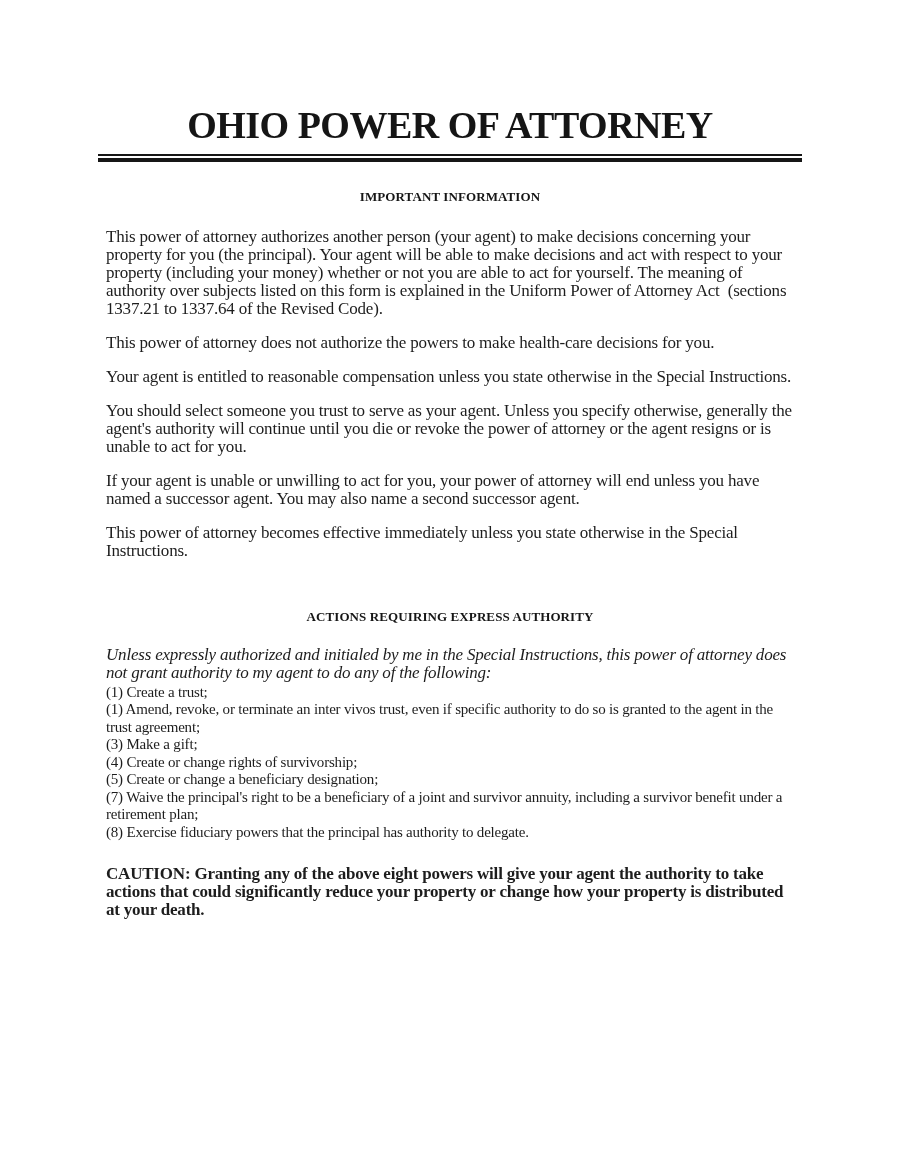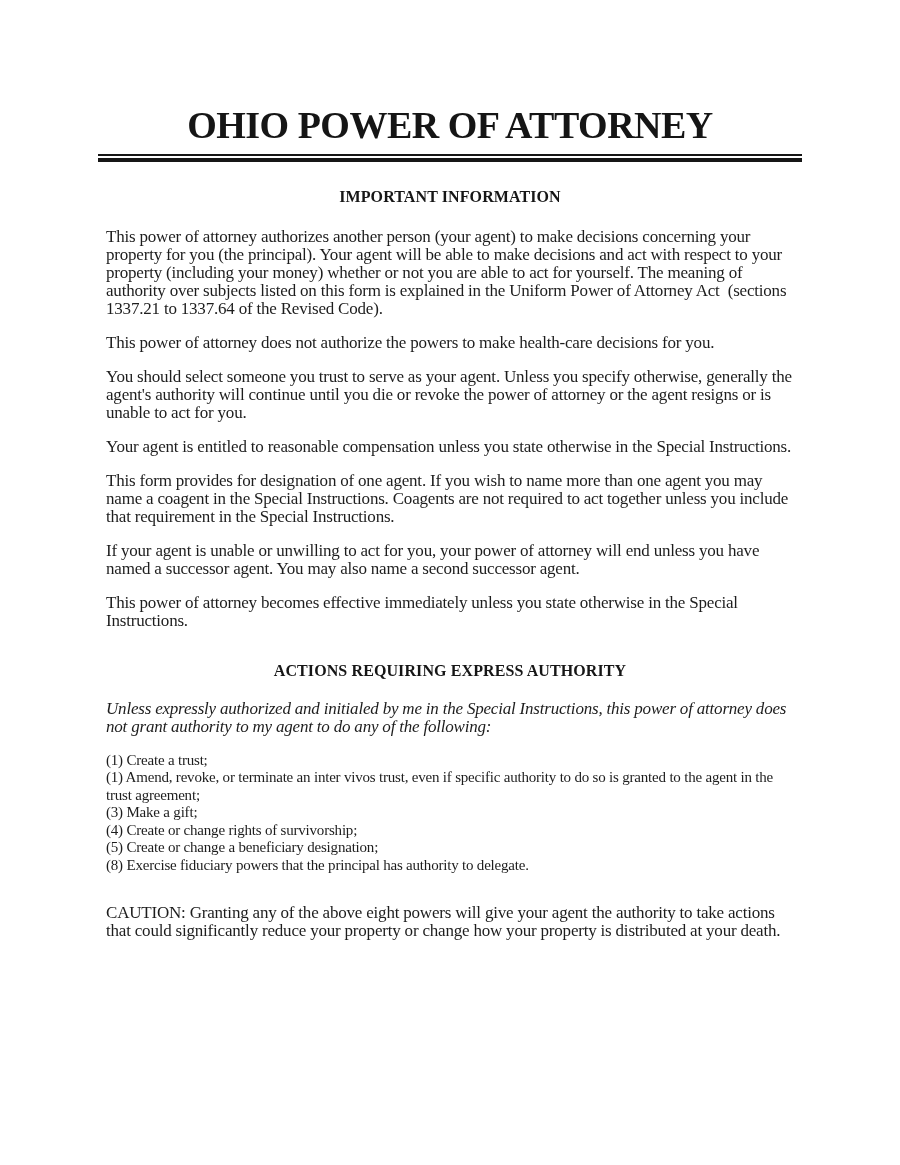--- a/index.html
+++ b/index.html
@@ -28,85 +28,86 @@
   }
   .rule {
     margin: 4px -8px 0 -8px;
     height: 2px;
     border-top: 2px solid #161616;
     border-bottom: 4px solid #161616;
   }
   .sect {
     margin: 26px 0 0 0;
     text-align: center;
-    font-size: 16px;
+    font-size: 13px;
     line-height: 18px;
     font-weight: 700;
     letter-spacing: 0.1px;
     color: #161616;
   }
   .sect2 {
-    margin-top: 32px;
+    margin-top: 48px;
   }
   .para {
     margin: 16px 0 0 0;
     font-size: 17px;
     line-height: 18px;
     letter-spacing: -0.2px;
     white-space: pre-wrap;
   }
   .para.first {
     margin-top: 22px;
   }
   .para.intro {
     margin-top: 20px;
     font-style: italic;
   }
   .list {
-    margin-top: 16px;
+    margin-top: 2px;
   }
   .item {
     font-size: 15px;
     line-height: 17.5px;
     letter-spacing: -0.2px;
     white-space: pre-wrap;
   }
   .para.caution {
-    margin-top: 30px;
+    margin-top: 24px;
+    font-weight: bold;
   }
 </style>
 </head>
 <body>
 
 <div class="page">
   <div class="content">
 
     <h1 class="title">OHIO POWER OF ATTORNEY</h1>
 
     <div class="rule"></div>
 
     <h2 class="sect">IMPORTANT INFORMATION</h2>
 
     <p class="para first">This power of attorney authorizes another person (your agent) to make decisions concerning your property for you (the principal). Your agent will be able to make decisions and act with respect to your property (including your money) whether or not you are able to act for yourself. The meaning of authority over subjects listed on this form is explained in the Uniform Power of Attorney Act  (sections 1337.21 to 1337.64 of the Revised Code).</p>
     <p class="para">This power of attorney does not authorize the powers to make health-care decisions for you.</p>
+    <p class="para">Your agent is entitled to reasonable compensation unless you state otherwise in the Special Instructions.</p>
     <p class="para">You should select someone you trust to serve as your agent. Unless you specify otherwise, generally the agent's authority will continue until you die or revoke the power of attorney or the agent resigns or is unable to act for you.</p>
-    <p class="para">Your agent is entitled to reasonable compensation unless you state otherwise in the Special Instructions.</p>
-    <p class="para">This form provides for designation of one agent. If you wish to name more than one agent you may name a coagent in the Special Instructions. Coagents are not required to act together unless you include that requirement in the Special Instructions.</p>
     <p class="para">If your agent is unable or unwilling to act for you, your power of attorney will end unless you have named a successor agent. You may also name a second successor agent.</p>
     <p class="para">This power of attorney becomes effective immediately unless you state otherwise in the Special Instructions.</p>
 
     <h2 class="sect sect2">ACTIONS REQUIRING EXPRESS AUTHORITY</h2>
 
     <p class="para intro">Unless expressly authorized and initialed by me in the Special Instructions, this power of attorney does not grant authority to my agent to do any of the following:</p>
 
     <div class="list">
       <div class="item">(1) Create a trust;</div>
       <div class="item">(1) Amend, revoke, or terminate an inter vivos trust, even if specific authority to do so is granted to the agent in the trust agreement;</div>
       <div class="item">(3) Make a gift;</div>
       <div class="item">(4) Create or change rights of survivorship;</div>
       <div class="item">(5) Create or change a beneficiary designation;</div>
+      <div class="item">(7) Waive the principal's right to be a beneficiary of a joint and survivor annuity, including a survivor benefit under a retirement plan;</div>
       <div class="item">(8) Exercise fiduciary powers that the principal has authority to delegate.</div>
     </div>
 
     <p class="para caution">CAUTION: Granting any of the above eight powers will give your agent the authority to take actions that could significantly reduce your property or change how your property is distributed at your death.</p>
 
   </div>
 </div>
 
 </body></html>

